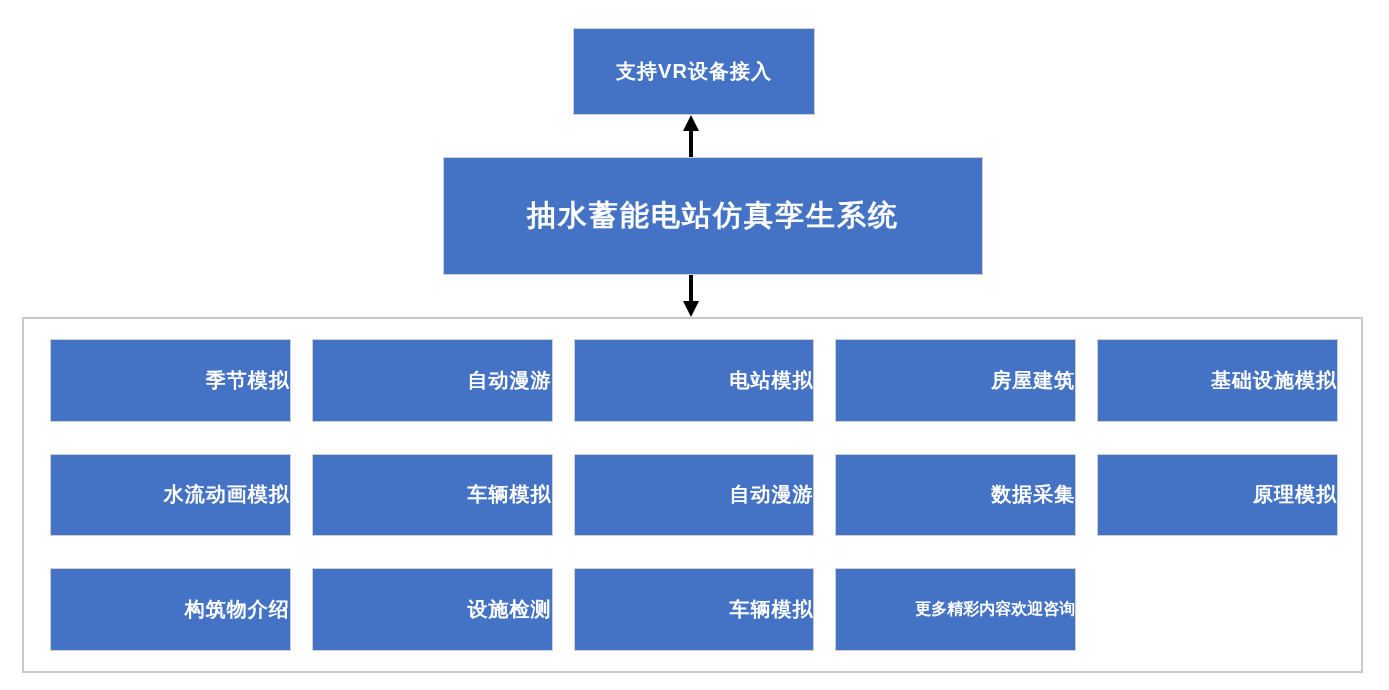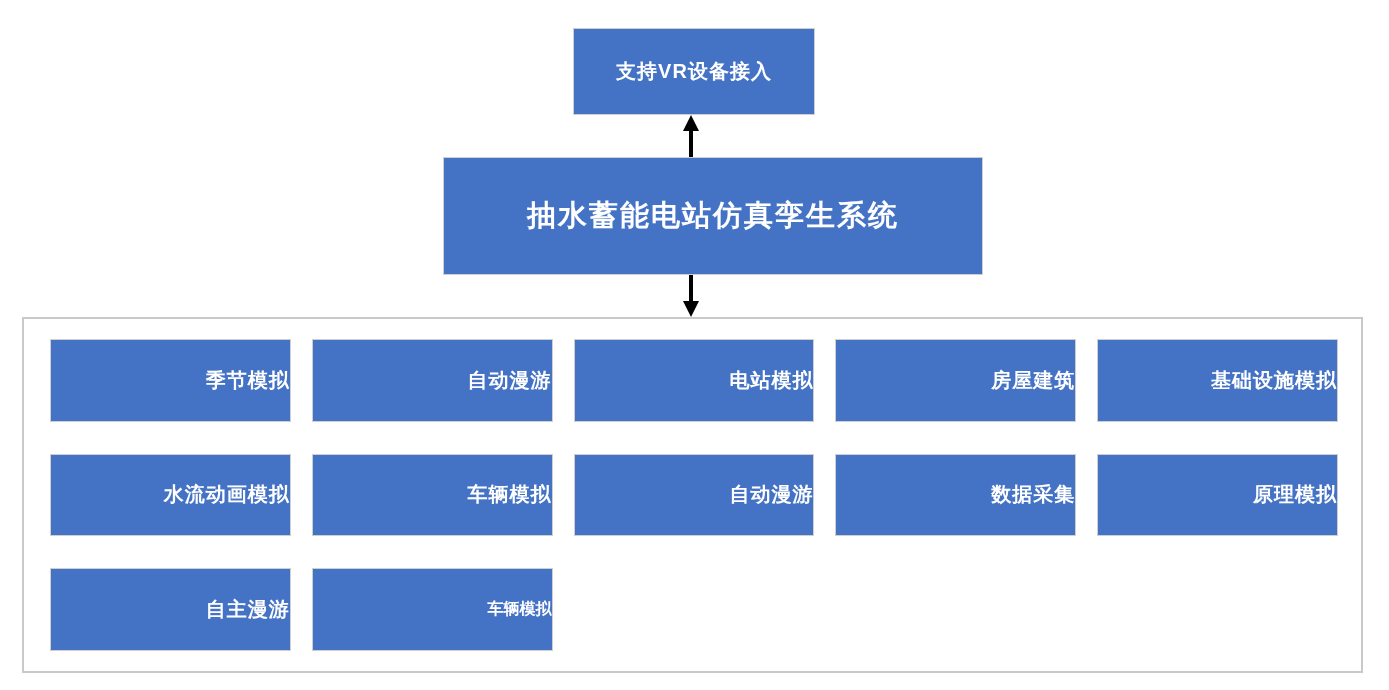--- a/index.html
+++ b/index.html
@@ -131,21 +131,27 @@
       <div class="cell">
           <span>自动漫游</span>
         </div>
       <div class="cell">
           <span>数据采集</span>
         </div>
       <div class="cell">
           <span>原理模拟</span>
         </div>
       <div class="cell">
-          <span>自主漫游</span>
+          <span>构筑物介绍</span>
+        </div>
+      <div class="cell">
+          <span>设施检测</span>
         </div>
       <div class="cell">
           <span>车辆模拟</span>
+        </div>
+      <div class="cell">
+          <span>更多精彩内容欢迎咨询</span>
         </div>
     </div>
   </div>
 
 </div>
 
 </body></html>

